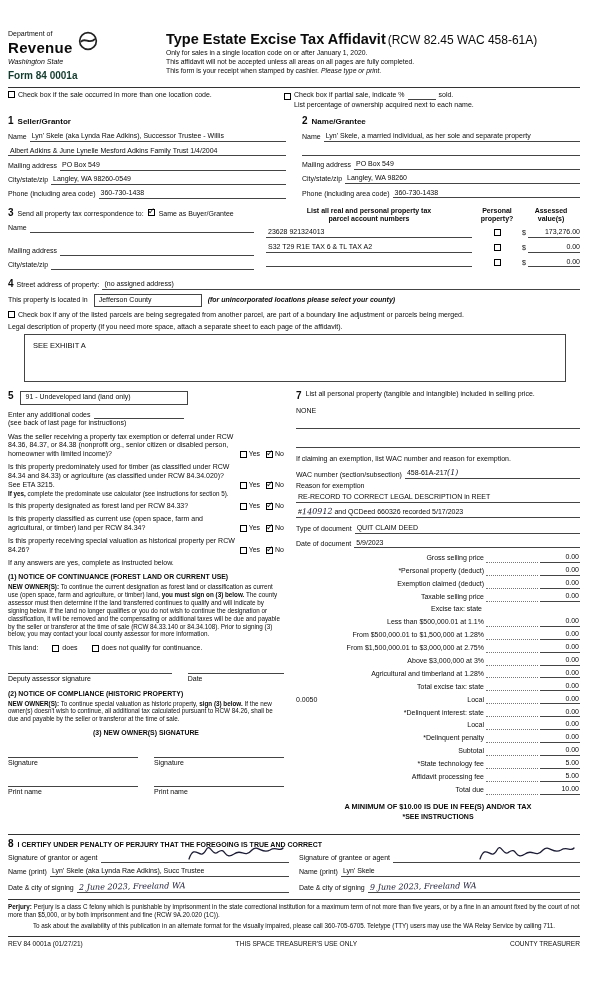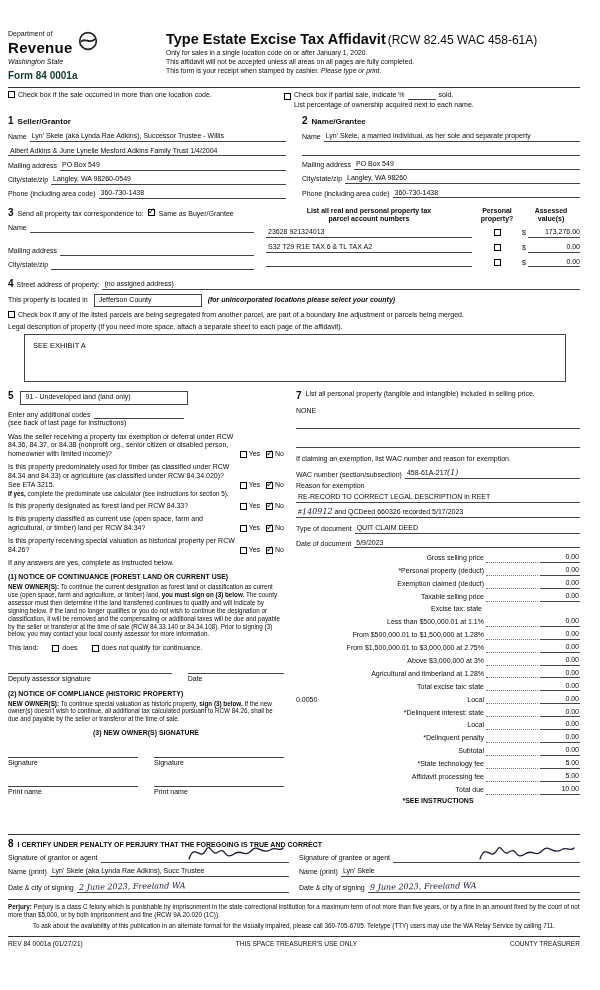--- a/index.html
+++ b/index.html
@@ -526,20 +526,21 @@
             <span class="lead"></span>
             <span class="tv">5.00</span>
           </div>
         <div class="trow">
             <span class="tl">Total due</span>
             <span class="lead"></span>
             <span class="tv">10.00</span>
           </div>
       </div>
 
+      <div class="minnote">A MINIMUM OF $10.00 IS DUE IN FEE(S) AND/OR TAX</div>
       <div class="seeinst">*SEE INSTRUCTIONS</div>
     </div>
   </div>
 
   <div class="certify">
     <div class="cert-head">
       <span class="num">8</span>
       <span class="b">I CERTIFY UNDER PENALTY OF PERJURY THAT THE FOREGOING IS TRUE AND CORRECT</span>
     </div>
     <div class="ccols">

